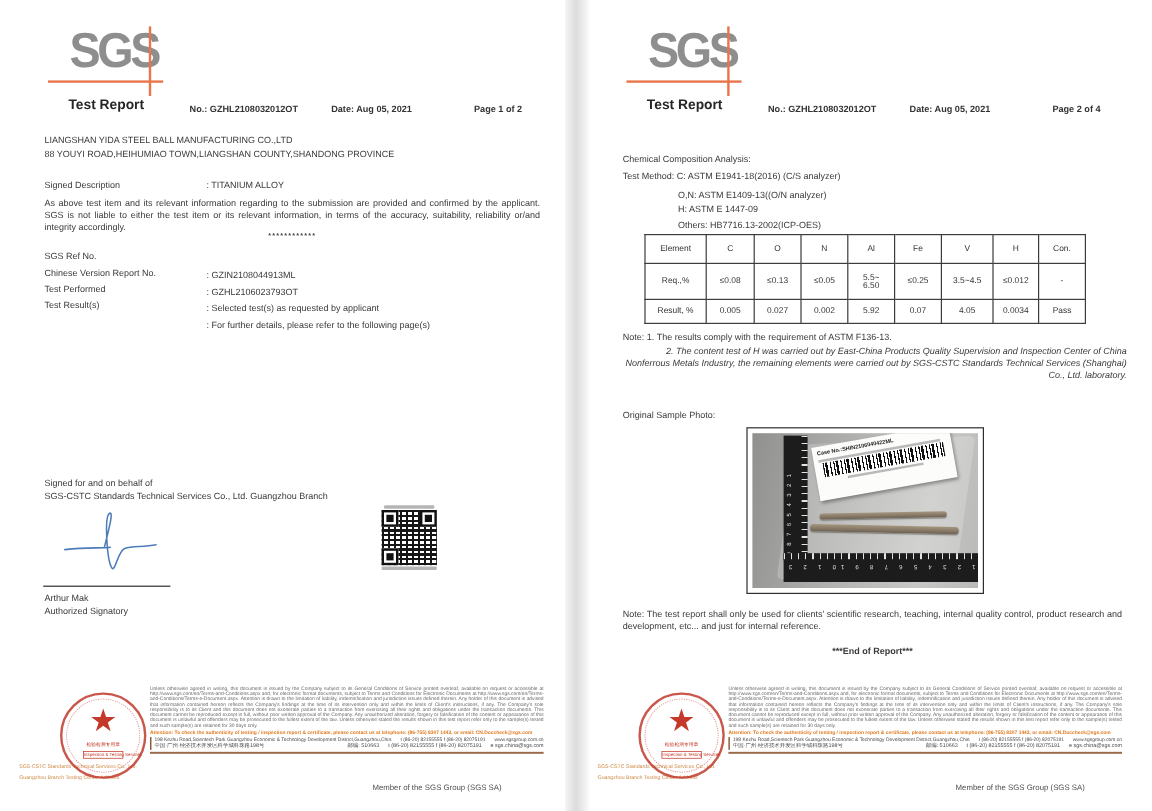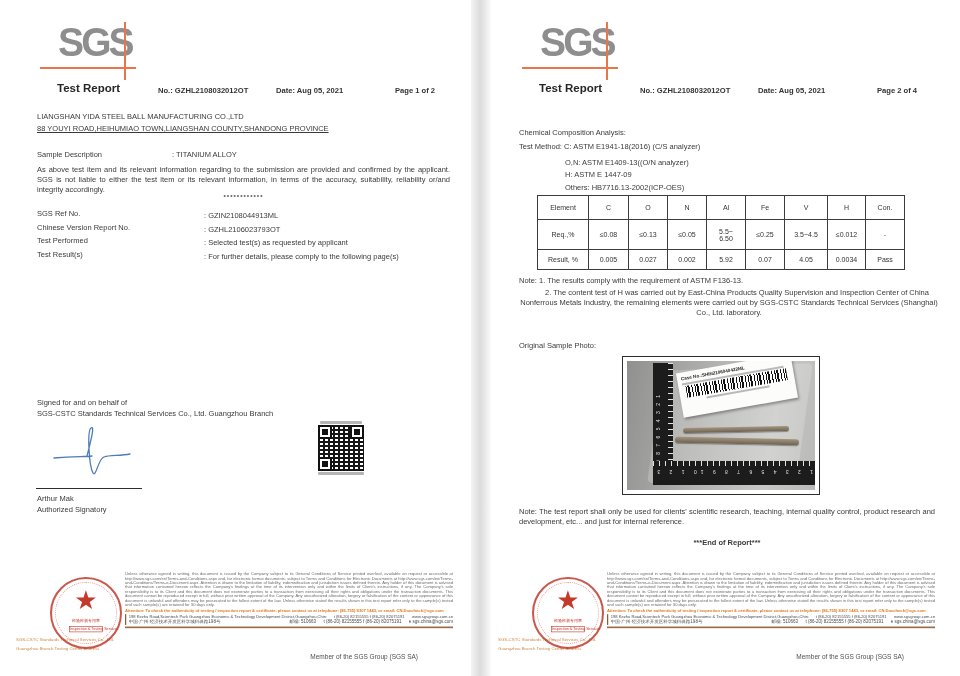--- a/index.html
+++ b/index.html
@@ -22,29 +22,29 @@
   .hdr-title{position:absolute;left:57px;top:82px;font-size:11.5px;font-weight:bold;color:#262626;}
   .hdr-no{position:absolute;left:158px;top:86px;font-size:7.6px;font-weight:bold;color:#333;}
   .hdr-date{position:absolute;left:276px;top:86px;font-size:7.6px;font-weight:bold;color:#333;}
   .hdr-page{position:absolute;left:395px;top:86px;font-size:7.6px;font-weight:bold;color:#333;}
 
   .t{font-size:7.5px;line-height:1.3;color:#3a3a3a;}
   .abs{position:absolute;}
 
   
   .company-name{left:37px;top:112px;}
-  .company-addr{left:37px;top:124px;text-decoration:underline;}
+  .company-addr{left:37px;top:124px;}
   .sample-label{left:37px;top:150px;}
   .sample-value{left:172px;top:150px;text-align:center;}
   .disclaimer{left:37px;top:165px;width:413px;text-align:justify;}
   .separator{left:37px;top:194px;width:413px;text-align:center;font-size:6px;font-weight:bold;letter-spacing:1px;color:#444;}
   .fields{left:37px;top:209px;width:420px;text-align:right;}
   .frow{position:relative;height:13.6px;}
   .flabel{position:absolute;left:0;top:0;}
-  .fvalue{position:absolute;left:135px;top:2px;margin-left:32px;}
+  .fvalue{position:absolute;left:135px;top:16px;}
   .signed1{left:37px;top:398px;}
   .signed2{left:37px;top:409px;}
   .signature{position:absolute;left:48px;top:418px;width:110px;height:66px;}
   .sig-line{position:absolute;left:36px;top:488px;width:106px;border-top:1px solid #2e2e2e;}
   .sig-name{left:37px;top:494px;}
   .sig-title{left:37px;top:505px;}
 
   
   .qr-wrap{position:absolute;left:314px;top:420px;width:54px;}
   .qr-cap{height:3px;background:rgba(90,90,90,.45);margin:1px auto;width:42px;border-radius:1px;}
@@ -59,21 +59,21 @@
   
   .section-title{left:37px;top:128px;}
   .m0{left:37px;top:142px;} .m1{left:83px;top:158px;} .m2{left:83px;top:170px;} .m3{left:83px;top:183px;}
   .chem-table{position:absolute;left:55px;top:195px;width:367px;border-collapse:collapse;table-layout:fixed;}
   .chem-table td{border:1px solid #3c3c3c;text-align:center;vertical-align:middle;
     font-size:7px;color:#333;padding:0;white-space:pre-line;}
   .chem-table tr.hrow td{height:23px;}
   .chem-table tr.rrow td{height:29px;}
   .chem-table tr.resrow td{height:19px;}
   .note1{left:37px;top:276px;}
-  .note2{left:37px;top:288px;width:420px;text-align:center;text-indent:16px;}
+  .note2{left:37px;top:288px;width:420px;text-align:right;text-indent:16px;font-style:italic;}
   .photo-label{left:37px;top:341px;}
   .final-note{left:37px;top:483px;width:416px;text-align:justify;margin-top:24px;}
   .end-marker{left:37px;top:538px;width:416px;text-align:center;font-weight:bold;}
 
   
   .photo-frame{position:absolute;left:140px;top:356px;width:198px;height:139px;background:#fff;
     border:1px solid #2e2e2e;padding:4px;box-sizing:border-box;}
   .photo-inner{position:relative;width:100%;height:100%;overflow:hidden;
     background:linear-gradient(100deg,#90908e,#b4b4b2 45%,#c7c7c5 75%,#b9b9b7);}
   .bag-sheen{position:absolute;left:28px;top:6px;width:150px;height:112px;background:rgba(255,255,255,.2);
@@ -139,41 +139,41 @@
       <div class="logo-vline"></div>
       <div class="logo-hline"></div>
     </div>
     <div class="hdr-title">Test Report</div>
     <div class="hdr-no">No.: GZHL2108032012OT</div>
     <div class="hdr-date">Date: Aug 05, 2021</div>
     <div class="hdr-page">Page 1 of 2</div>
 
     <div class="abs t company-name">LIANGSHAN YIDA STEEL BALL MANUFACTURING CO.,LTD</div>
     <div class="abs t company-addr">88 YOUYI ROAD,HEIHUMIAO TOWN,LIANGSHAN COUNTY,SHANDONG PROVINCE</div>
-    <div class="abs t sample-label">Sample Description</div>
+    <div class="abs t sample-label">Signed Description</div>
     <div class="abs t sample-value">: TITANIUM ALLOY</div>
     <div class="abs t disclaimer">As above test item and its relevant information regarding to the submission are provided and confirmed by the applicant. SGS is not liable to either the test item or its relevant information, in terms of the accuracy, suitability, reliability or/and integrity accordingly.</div>
     <div class="abs t separator">************</div>
 
     <div class="abs fields">
       <div class="frow">
         <span class="t flabel">SGS Ref No.</span>
         <span class="t fvalue">: GZIN2108044913ML</span>
       </div>
       <div class="frow">
         <span class="t flabel">Chinese Version Report No.</span>
         <span class="t fvalue">: GZHL2106023793OT</span>
       </div>
       <div class="frow">
         <span class="t flabel">Test Performed</span>
         <span class="t fvalue">: Selected test(s) as requested by applicant</span>
       </div>
       <div class="frow">
         <span class="t flabel">Test Result(s)</span>
-        <span class="t fvalue">: For further details, please comply to the following page(s)</span>
+        <span class="t fvalue">: For further details, please refer to the following page(s)</span>
       </div>
     </div>
 
     <div class="abs t signed1">Signed for and on behalf of</div>
     <div class="abs t signed2">SGS-CSTC Standards Technical Services Co., Ltd. Guangzhou Branch</div>
 
     <svg class="signature" viewBox="0 0 110 66">
       <path d="M6 40 C 26 38, 36 39, 44 38 M 39 38 C 43 22, 47 7, 43 10 C 39 13, 41 48, 45 55 C 48 60, 50 41, 56 39 C 62 37, 72 38, 82 36" fill="none" stroke="#4d7cba" stroke-width="1.3" stroke-linecap="round"></path>
     </svg>
 

